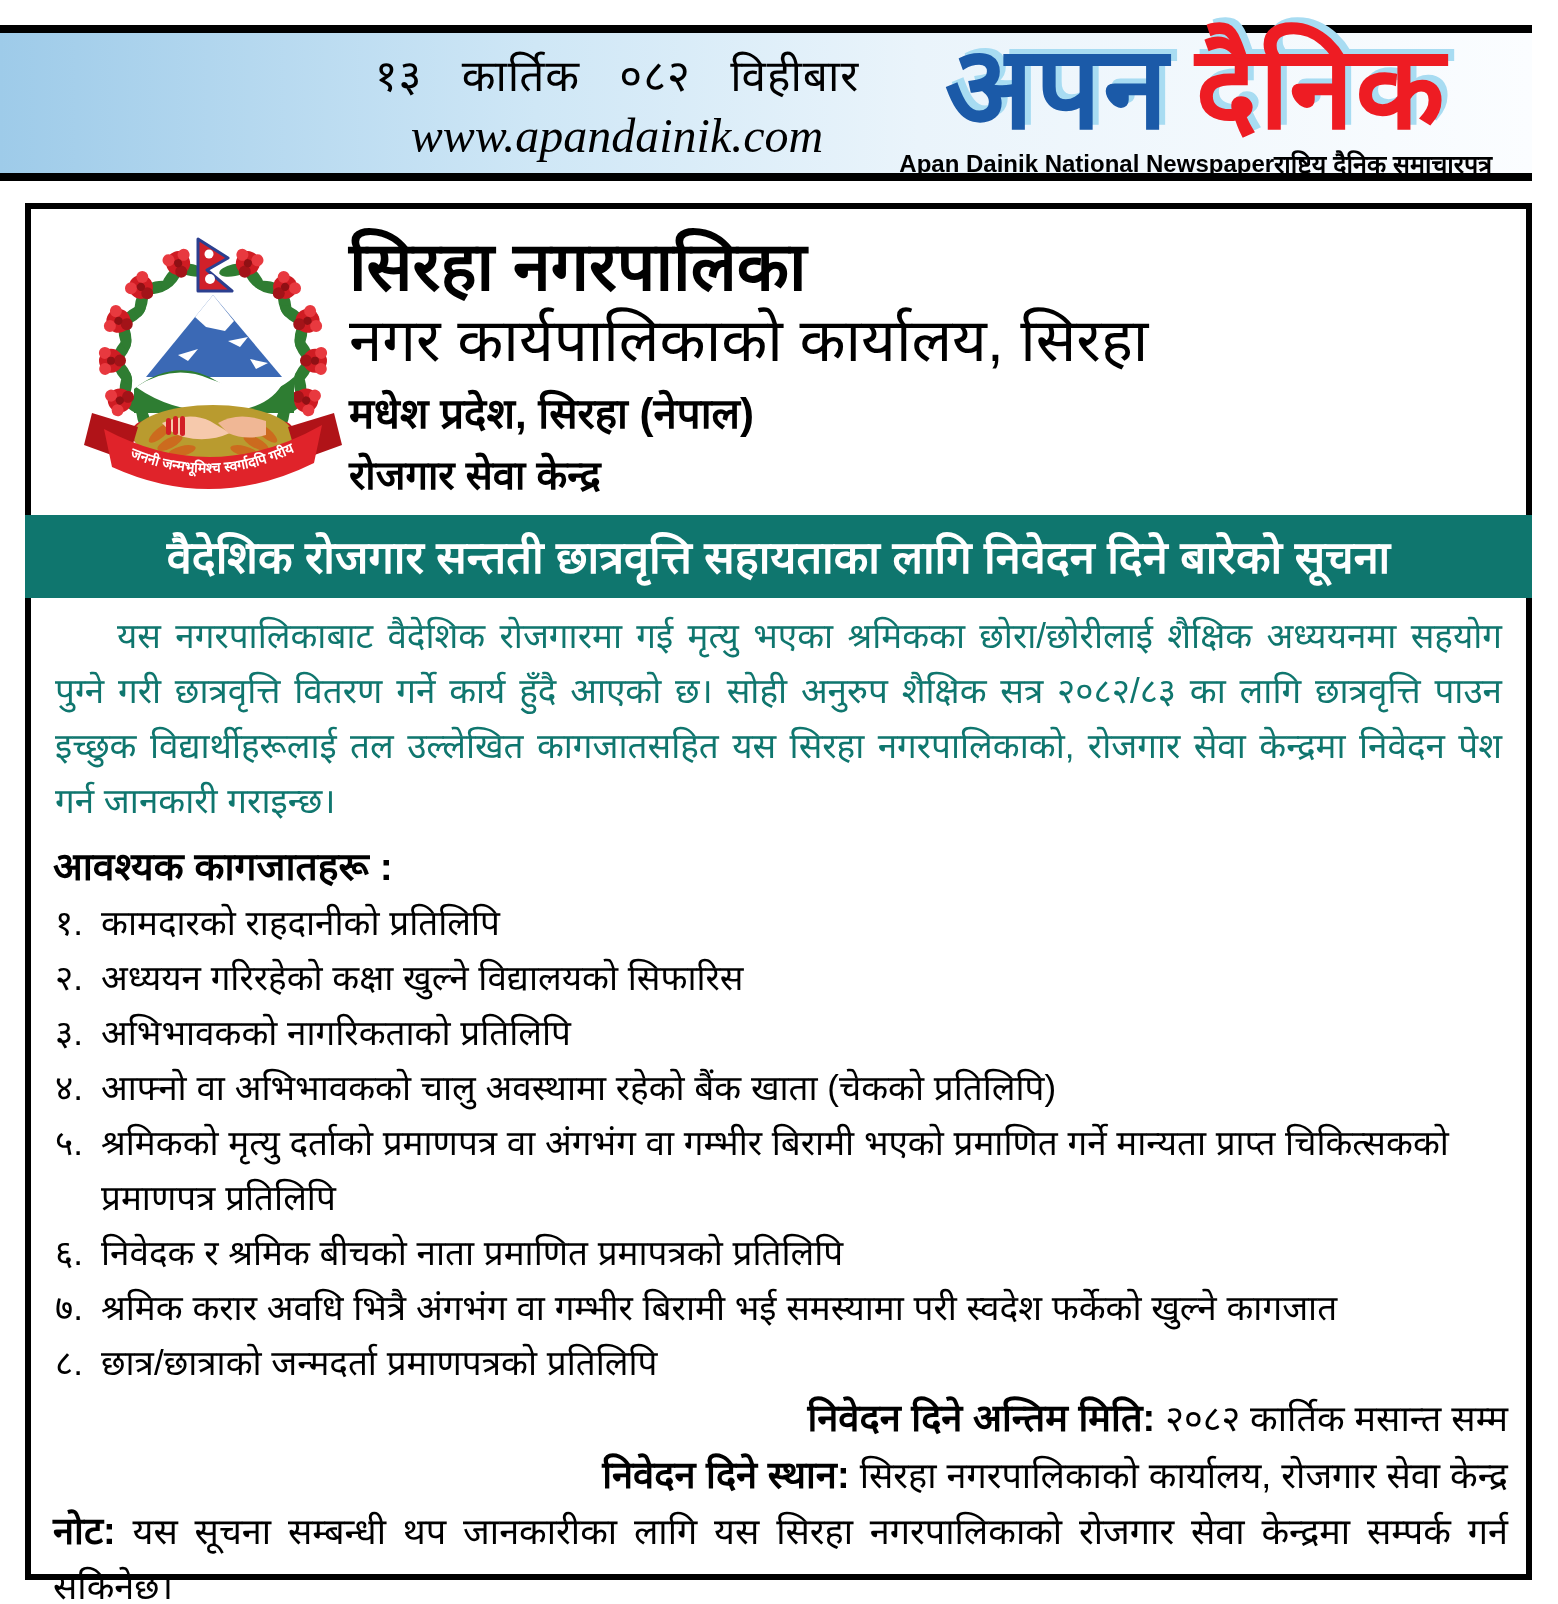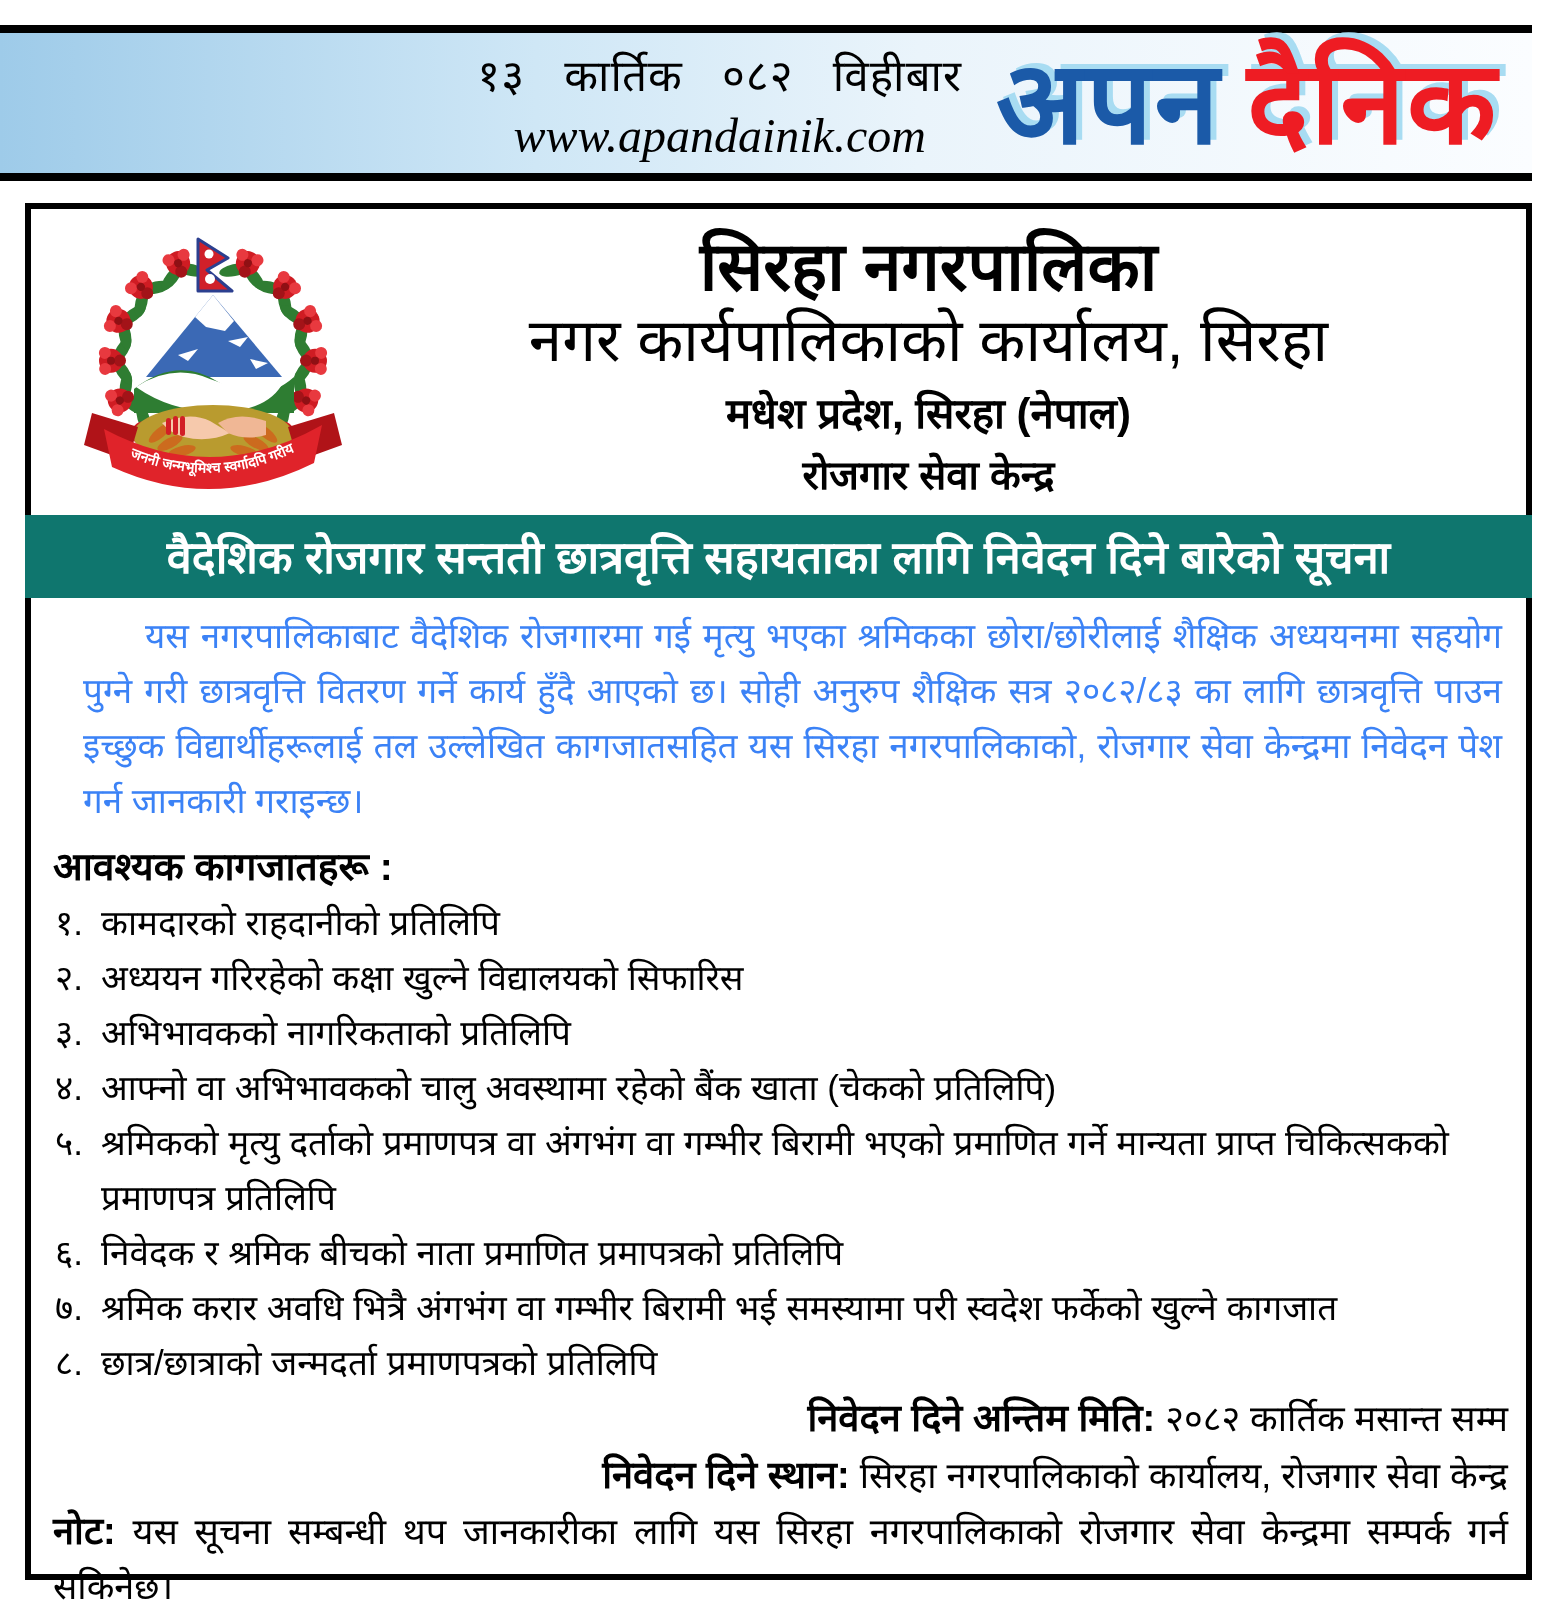--- a/index.html
+++ b/index.html
@@ -26,34 +26,34 @@
   .brand-tag-np { font-size:25px; font-weight:bold; color:#000; }
 
   
   .notice {
     position:absolute; top:203px; left:25px; width:1507px; height:1377px;
     border:6px solid #000; background:#fff; padding:0 18px;
   }
 
   .emblem { position:absolute; top:28px; left:46px; width:272px; height:286px; }
 
-  .head-block { margin-left:300px; text-align:center; padding-top:18px; }
+  .head-block { margin-left:300px; padding-top:18px; }
   .title-1 { font-size:68px; font-weight:bold; color:#000; line-height:1.15; }
   .title-2 { font-size:60px; font-weight:normal; color:#000; line-height:1.2; }
   .title-3 { font-size:42px; font-weight:bold; color:#000; margin-top:6px; }
   .title-4 { font-size:40px; font-weight:bold; color:#000; margin-top:6px; }
 
   .banner {
     margin:14px -24px 10px; background:#0f766e; color:#fff;
     text-align:center; font-size:45px; font-weight:bold; padding:10px 4px 12px;
   }
 
   .body-par {
-    font-size:35px; line-height:55px; color:#3b82f6;
-    text-align:justify; text-indent:62px; padding:0 6px;margin-left:28px;
+    font-size:35px; line-height:55px; color:#0f766e;
+    text-align:justify; text-indent:62px; padding:0 6px;
   }
 
   .docs-heading { font-size:39px; font-weight:bold; color:#000; margin-top:10px; padding-left:4px; }
 
   .doc-list { list-style:none; margin-top:4px; }
   .doc-item { display:flex; font-size:35px; line-height:55px; color:#000; padding-left:6px; }
   .doc-num { flex:0 0 46px; }
   .doc-text { flex:1; }
 
   .kv-line { font-size:36px; line-height:57px; color:#000; padding-left:4px;text-align:right; }
@@ -67,20 +67,24 @@
 <div class="page">
 
   <div class="masthead">
     <div class="date-site">
       <div class="date-line">१३ कार्तिक ०८२ विहीबार</div>
       <div class="site-line">www.apandainik.com</div>
     </div>
     <div class="brand">
       <div class="brand-words">
         <span class="brand-w1">अपन</span><span class="brand-w2">दैनिक</span>
+      </div>
+      <div class="brand-tags">
+        <span class="brand-tag-en">Apan Dainik National Newspaper</span>
+        <span class="brand-tag-np">राष्ट्रिय दैनिक समाचारपत्र</span>
       </div>
     </div>
   </div>
 
   <div class="notice">
 
     <svg class="emblem" viewBox="0 0 270 286" xmlns="http://www.w3.org/2000/svg">
       <defs>
         <g id="flw">
           <ellipse cx="-15" cy="4" rx="15" ry="6" fill="#2f7d32" transform="rotate(-32)"></ellipse>

